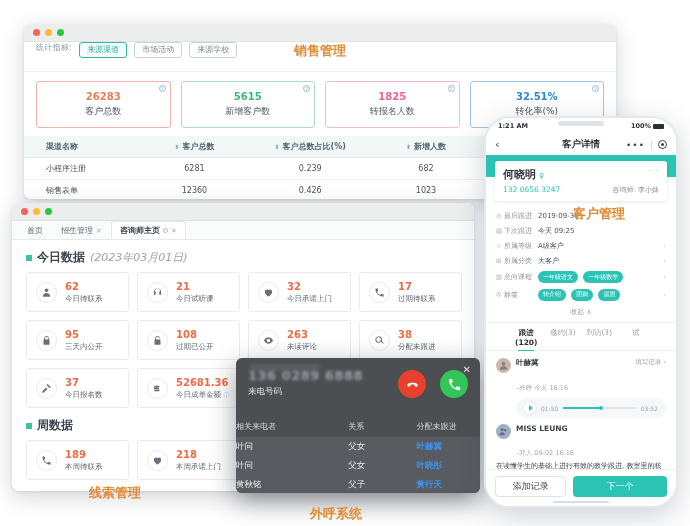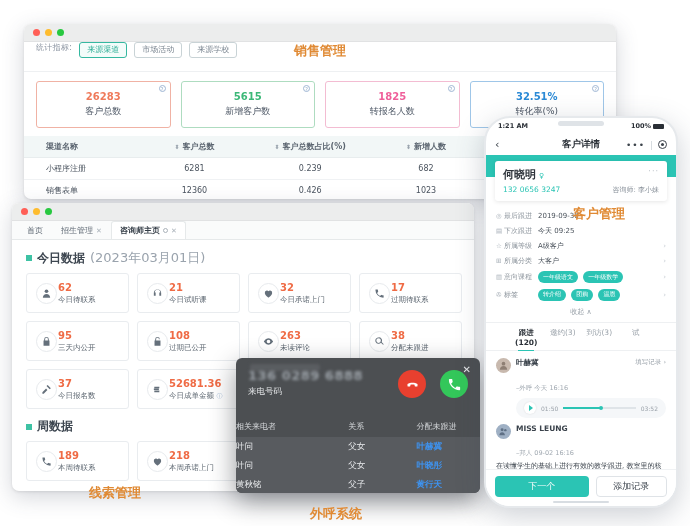--- a/index.html
+++ b/index.html
@@ -80,26 +80,26 @@
   .tab { font-size:8px; color:#606a75; padding:3px 8px 3px; border:1px solid transparent;
          border-bottom:none; display:flex; align-items:center; gap:3px; }
   .tab.active { background:#fff; border-color:#e6e9ea; border-radius:3px 3px 0 0;
                 color:#333c46; font-weight:bold;margin-top:27px; }
   .tab .x { color:#aab2ba; font-size:7px; }
   .tab .dotc { width:5px; height:5px; border:1px solid #aab2ba; border-radius:50%; }
 
   .sec { display:flex; align-items:center; gap:5px; padding:9px 0 2px 14px; }
   .sec .sq { width:6px; height:6px; background:#3ec2a4; }
   .sec .h { font-size:12px; font-weight:bold; color:#3d4650; }
-  .sec .d { font-size:13px; color:#9aa3ad; }
+  .sec .d { font-size:11px; color:#9aa3ad;font-style:italic; }
 
   .cardgrid { display:grid; grid-template-columns:repeat(4,1fr); gap:8px; padding:4px 12px 0 14px; }
   .card {
     border:1px solid #e9ecef; border-radius:3px; height:40px; background:#fff;
-    display:flex; align-items:center; padding-left:9px; gap:1px;
+    display:flex; align-items:center; padding-left:9px; gap:8px;
   }
   .cico {
     width:21px; height:21px; border-radius:50%; border:1px solid #e7eaed;
     display:flex; align-items:center; justify-content:center; color:#65707b; flex:none;
   }
   .cico svg { width:11px; height:11px; fill:#65707b; }
   .ctxt .n { font-size:10px; color:#ef6b45; font-weight:bold; line-height:1.1; }
   .ctxt .l { font-size:7.5px; color:#5c6670; margin-top:2px; white-space:nowrap; }
   .ctxt .l .qq { color:#9fb6d4; font-size:6px; }
 
@@ -638,22 +638,22 @@
         <div>
           <div class="fu-name">MISS LEUNG</div>
           <div class="fu-meta">–邦人  09-02 16:16</div>
         </div>
       </div>
       <div class="cmt-body">在读懂学生的基础上进行有效的教学跟进, 教室里的核心价值体系由各个家庭中的核心人物—孩子构成。子女是家庭的核心人物。</div>
       <div class="cmt-foot">叶赫冀：09-02 16:16</div>
     </div>
 
     <div class="ph-bottom">
+      <div class="pb-btn ghost">添加记录</div>
       <div class="pb-btn solid">下一个</div>
-      <div class="pb-btn ghost">添加记录</div>
       <div class="homebar"></div>
     </div>
   </div>
 
   <div class="caption" id="cap-lead">线索管理</div>
   <div class="caption" id="cap-call">外呼系统</div>
   <div class="caption" id="cap-cust">客户管理</div>
 
 </div>
 

